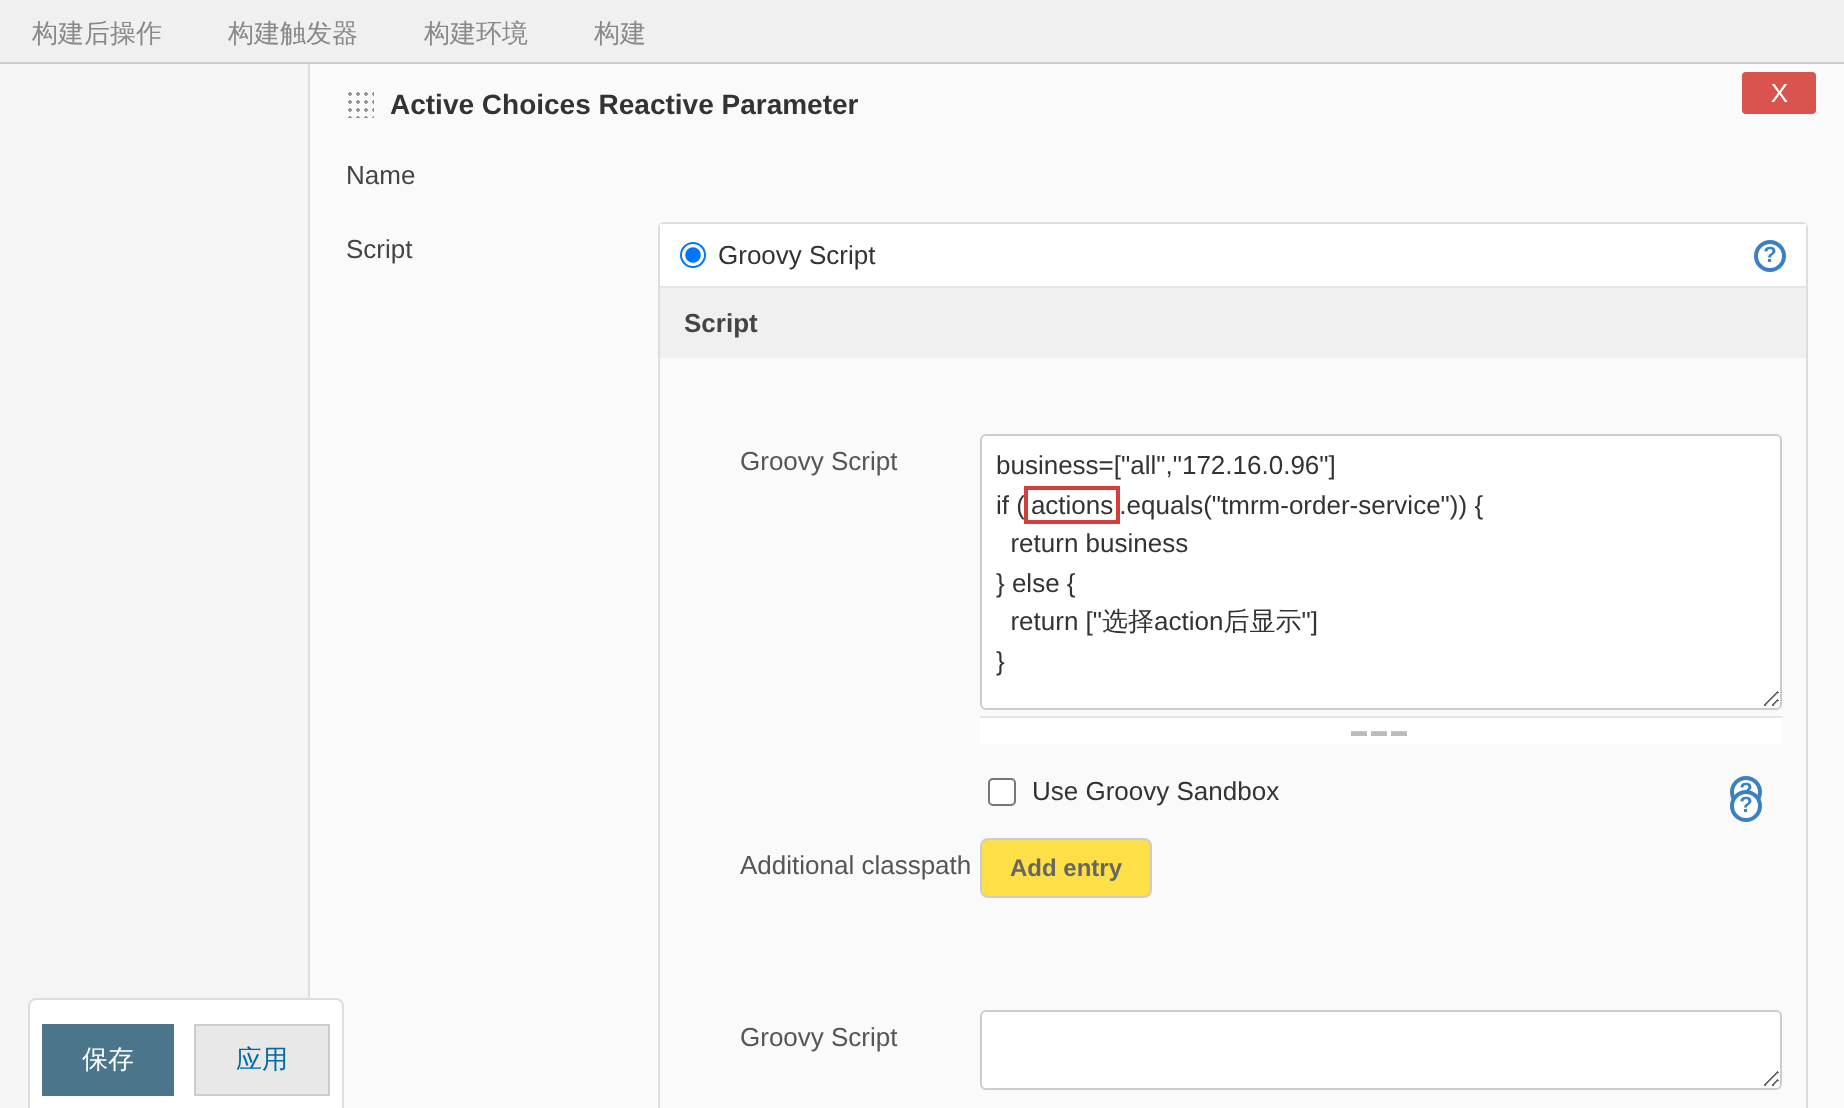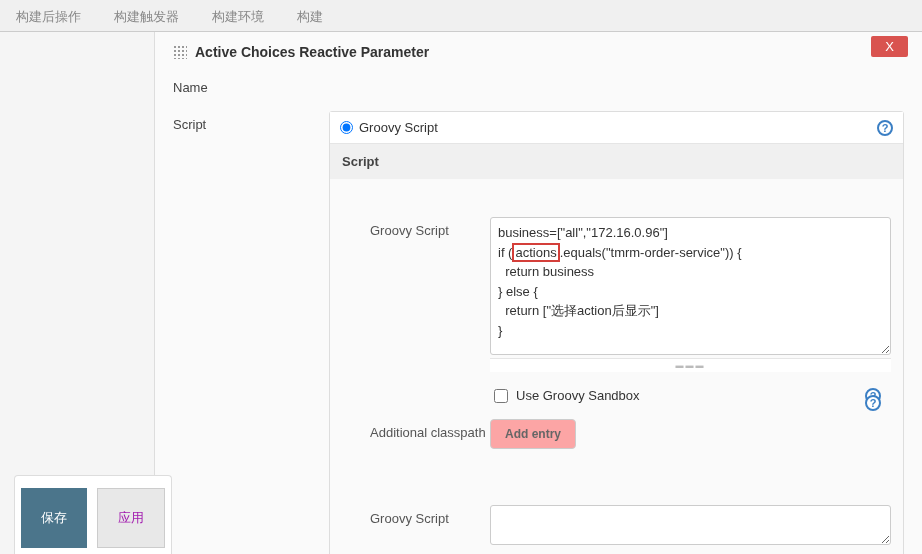--- a/index.html
+++ b/index.html
@@ -198,21 +198,21 @@
       padding: 4px 4px;
       position: relative;
     }
     .checkbox-row input[type="checkbox"] {
       margin-right: 8px;
       width: 14px;
       height: 14px;
     }
     .add-entry-btn {
       padding: 7px 14px;
-      background: #fca5a5;
+      background: #fde047;
       border: 1px solid #ccc;
       border-radius: 4px;
       color: #666;
       font-weight: bold;
       cursor: pointer;
       font-size: 12px;
     }
     .fallback-heading {
       padding: 10px 12px;
       font-weight: bold;
@@ -251,23 +251,23 @@
       background: #4b758b;
       color: #fff;
       border: none;
       padding: 8px 20px;
       cursor: pointer;
       font-size: 13px;
       font-family: Liberation Mono, monospace;
     }
     .btn-apply {
       background: #e8e8e8;
-      color: #a21caf;
-      border: 1px solid #ccc;
-      padding: 20px 20px;
+      color: #0369a1;
+      border: 1px solid #ccc;
+      padding: 8px 20px;
       cursor: pointer;
       font-size: 13px;
     }
     .resize-grip {
       text-align: center;
       padding: 2px 0;
       color: #bbb;
       font-size: 8px;
       letter-spacing: 2px;
       border-top: 1px solid #e5e5e5;

